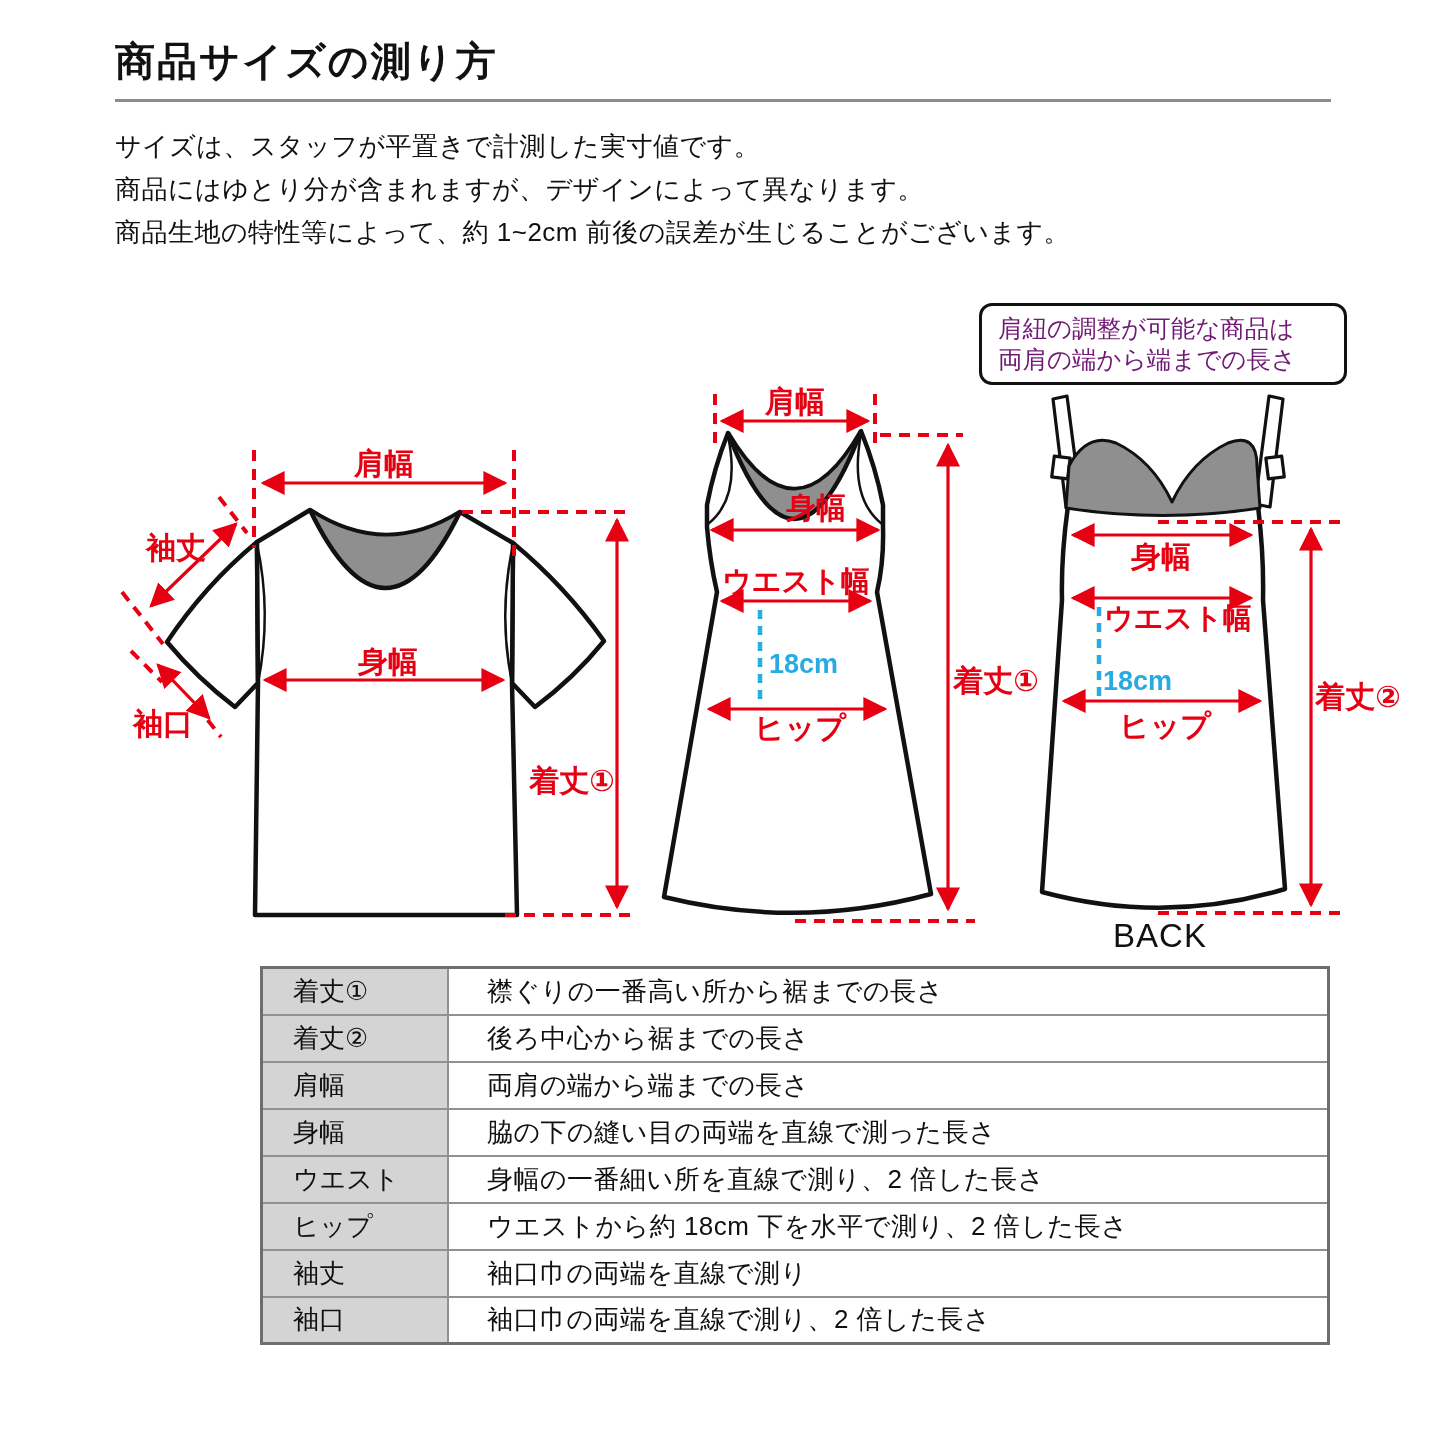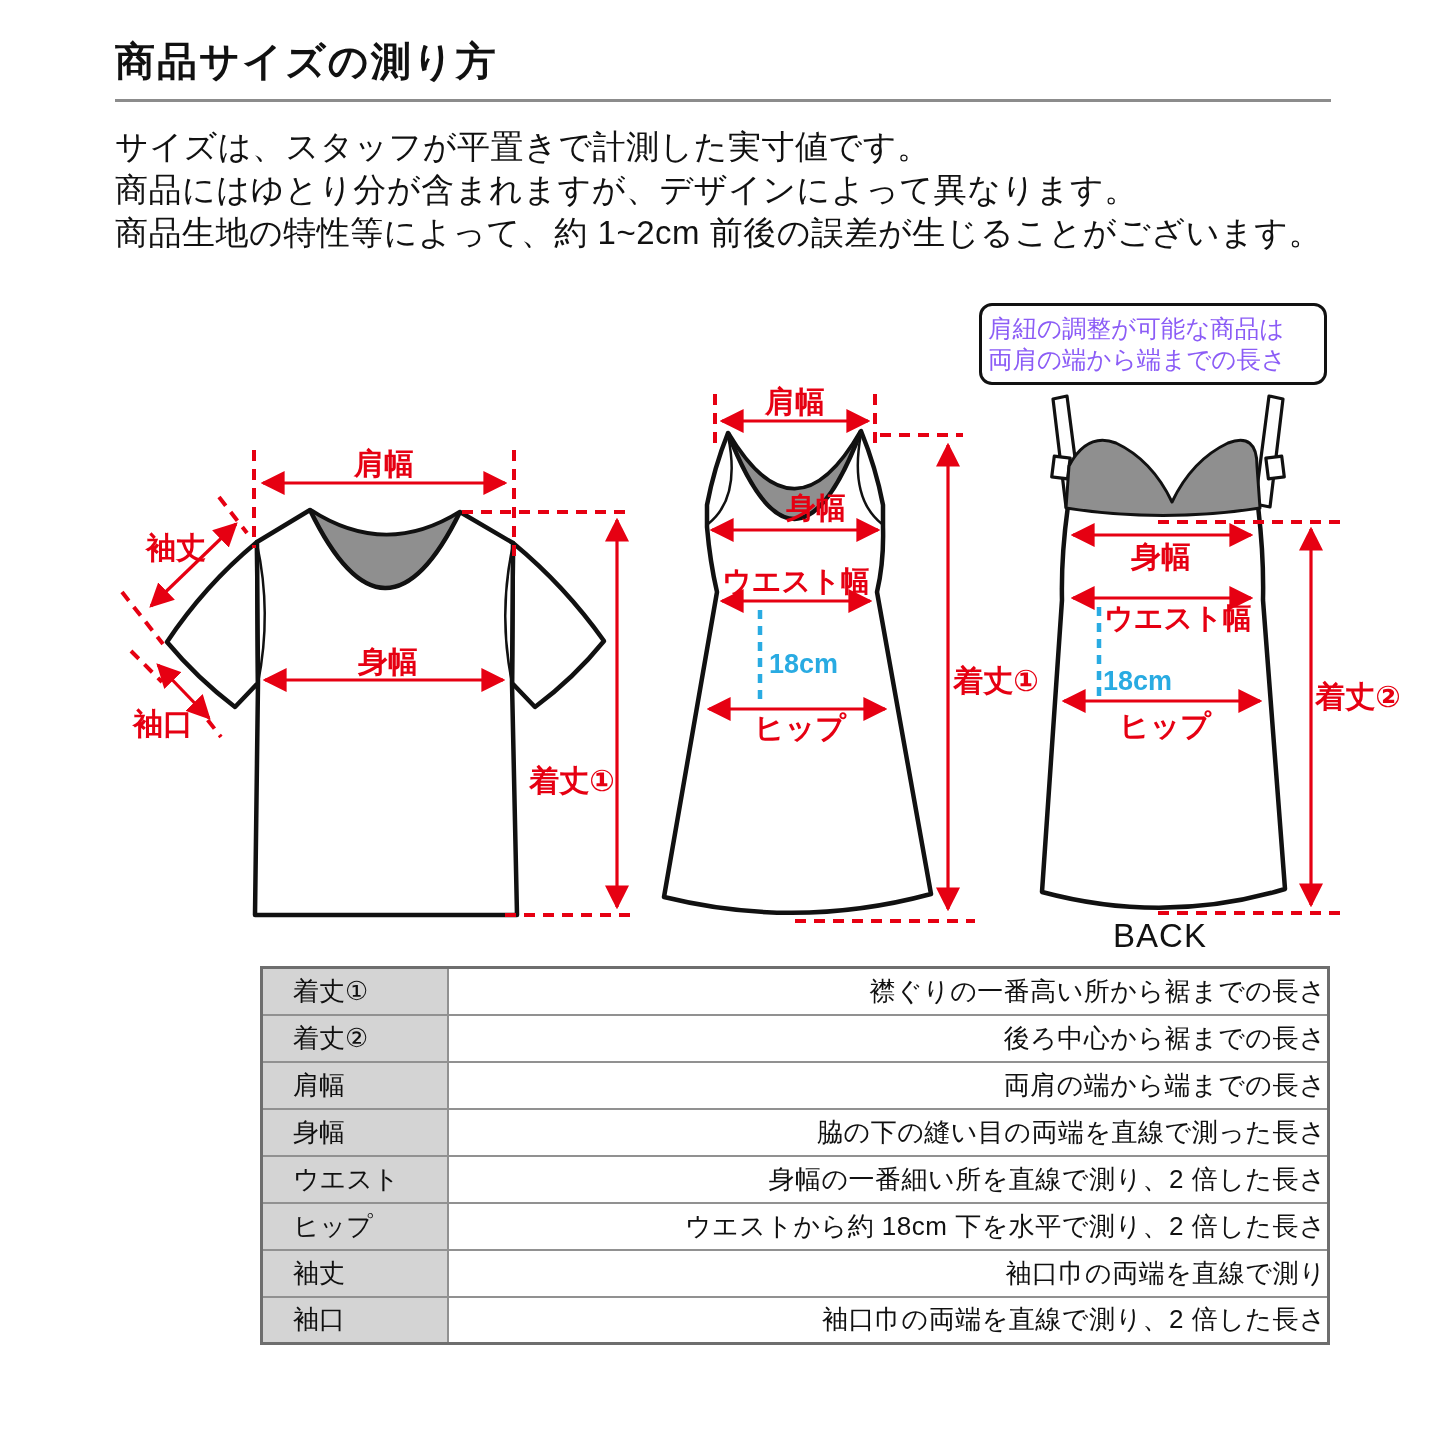--- a/index.html
+++ b/index.html
@@ -1,46 +1,46 @@
 <!DOCTYPE html>
 <html><head>
 <meta charset="utf-8">
 <style>
   html,body{margin:0;padding:0;background:#fff;}
   .page{position:relative;width:1445px;height:1445px;background:#ffffff;overflow:hidden;
         font-family:"Liberation Sans","DejaVu Sans",sans-serif;color:#111;}
   .page-title{position:absolute;left:115px;top:34px;margin:0;font-size:40px;font-weight:600;
         letter-spacing:2px;color:#111;}
   .title-rule{position:absolute;left:115px;top:99px;width:1216px;height:3px;background:#8c8c8c;}
-  .intro{position:absolute;left:115px;top:125px;font-size:33px;line-height:43px;color:#111;
+  .intro{position:absolute;left:115px;top:125px;font-size:26px;line-height:43px;color:#111;
         letter-spacing:0.5px;white-space:nowrap;}
   .intro p{margin:0;}
   .note-box{position:absolute;left:979px;top:303px;width:330px;border:3px solid #111;
-        border-radius:13px;padding:7px 6px;font-size:24.5px;line-height:31px;color:#8b5cf6;
+        border-radius:13px;padding:7px 16px;font-size:24.5px;line-height:31px;color:#701a75;
         white-space:nowrap;}
   svg.diagram{position:absolute;left:0;top:0;width:1445px;height:1445px;}
   svg text{font-family:"Liberation Sans","DejaVu Sans",sans-serif;}
   .outline{fill:#ffffff;stroke:#111;stroke-width:4.5;stroke-linejoin:round;}
   .thin{fill:none;stroke:#111;stroke-width:2.5;}
   .grayfill{fill:#8f8f8f;stroke:#111;stroke-width:3;stroke-linejoin:round;}
   .deep{fill:none;stroke:#111;stroke-width:4.5;}
   .strap{fill:#ffffff;stroke:#111;stroke-width:3.2;stroke-linejoin:round;}
   .m{stroke:#e60012;stroke-width:3.2;fill:none;}
   .rdash{stroke:#e60012;stroke-width:4;fill:none;stroke-dasharray:11 8;}
   .bdash{stroke:#29abe2;stroke-width:4.5;fill:none;stroke-dasharray:9 7;}
   .rlabel{fill:#e60012;font-size:30px;font-weight:600;text-anchor:middle;}
   .blabel{fill:#29abe2;font-size:27px;font-weight:600;}
   .klabel{fill:#111;font-size:33px;font-weight:500;text-anchor:middle;letter-spacing:1px;}
   .size-table{position:absolute;left:260px;top:966px;width:1070px;border-collapse:collapse;
         border:3px solid #6e6e6e;table-layout:fixed;font-size:26px;color:#111;}
   .size-table td{border:2px solid #919191;vertical-align:middle;}
   .size-table tr{height:47px;}
   .size-table .hdr td{background:#d4d4d4;padding-left:35px;letter-spacing:1px;}
   .size-table .term{background:#d4d4d4;width:153px;padding-left:30px;}
-  .size-table .desc{background:#fff;padding-left:38px;letter-spacing:0.5px;text-align:right;}
+  .size-table .desc{background:#fff;padding-left:38px;letter-spacing:0.5px;}
 </style>
 </head>
 <body>
 
 <div class="page">
 
   <h1 class="page-title">商品サイズの測り方</h1>
   <div class="title-rule"></div>
 
   <div class="intro">

